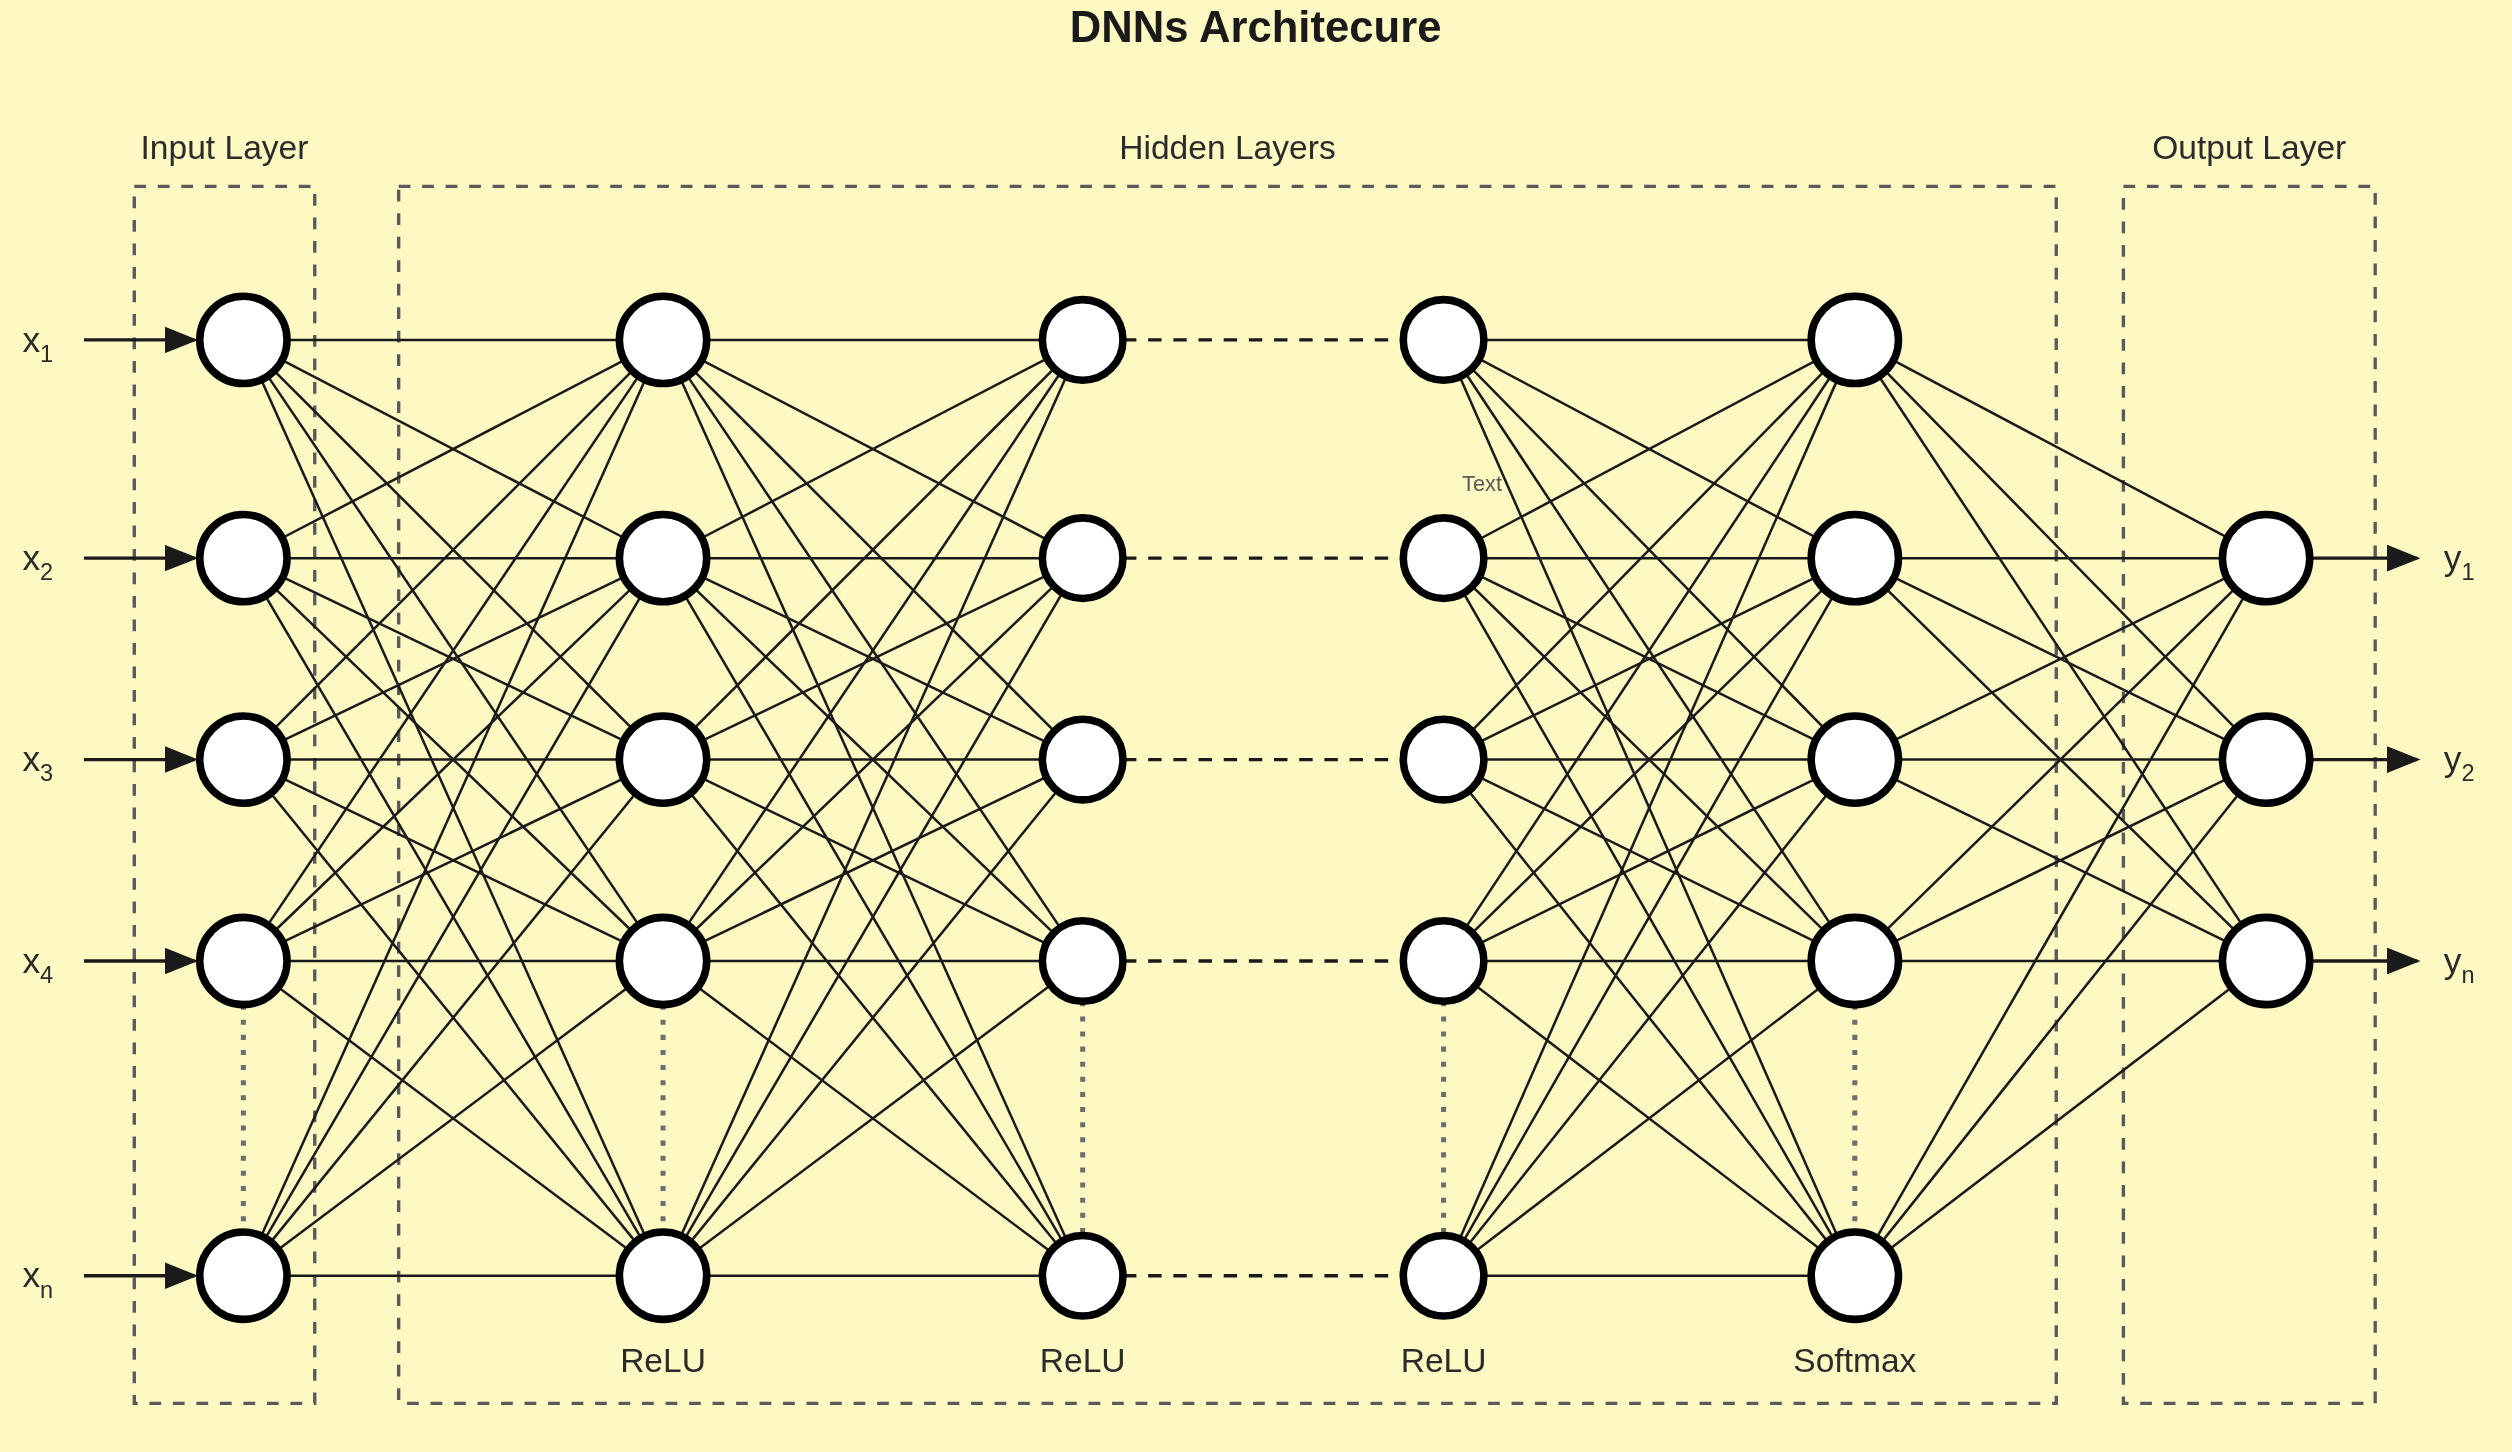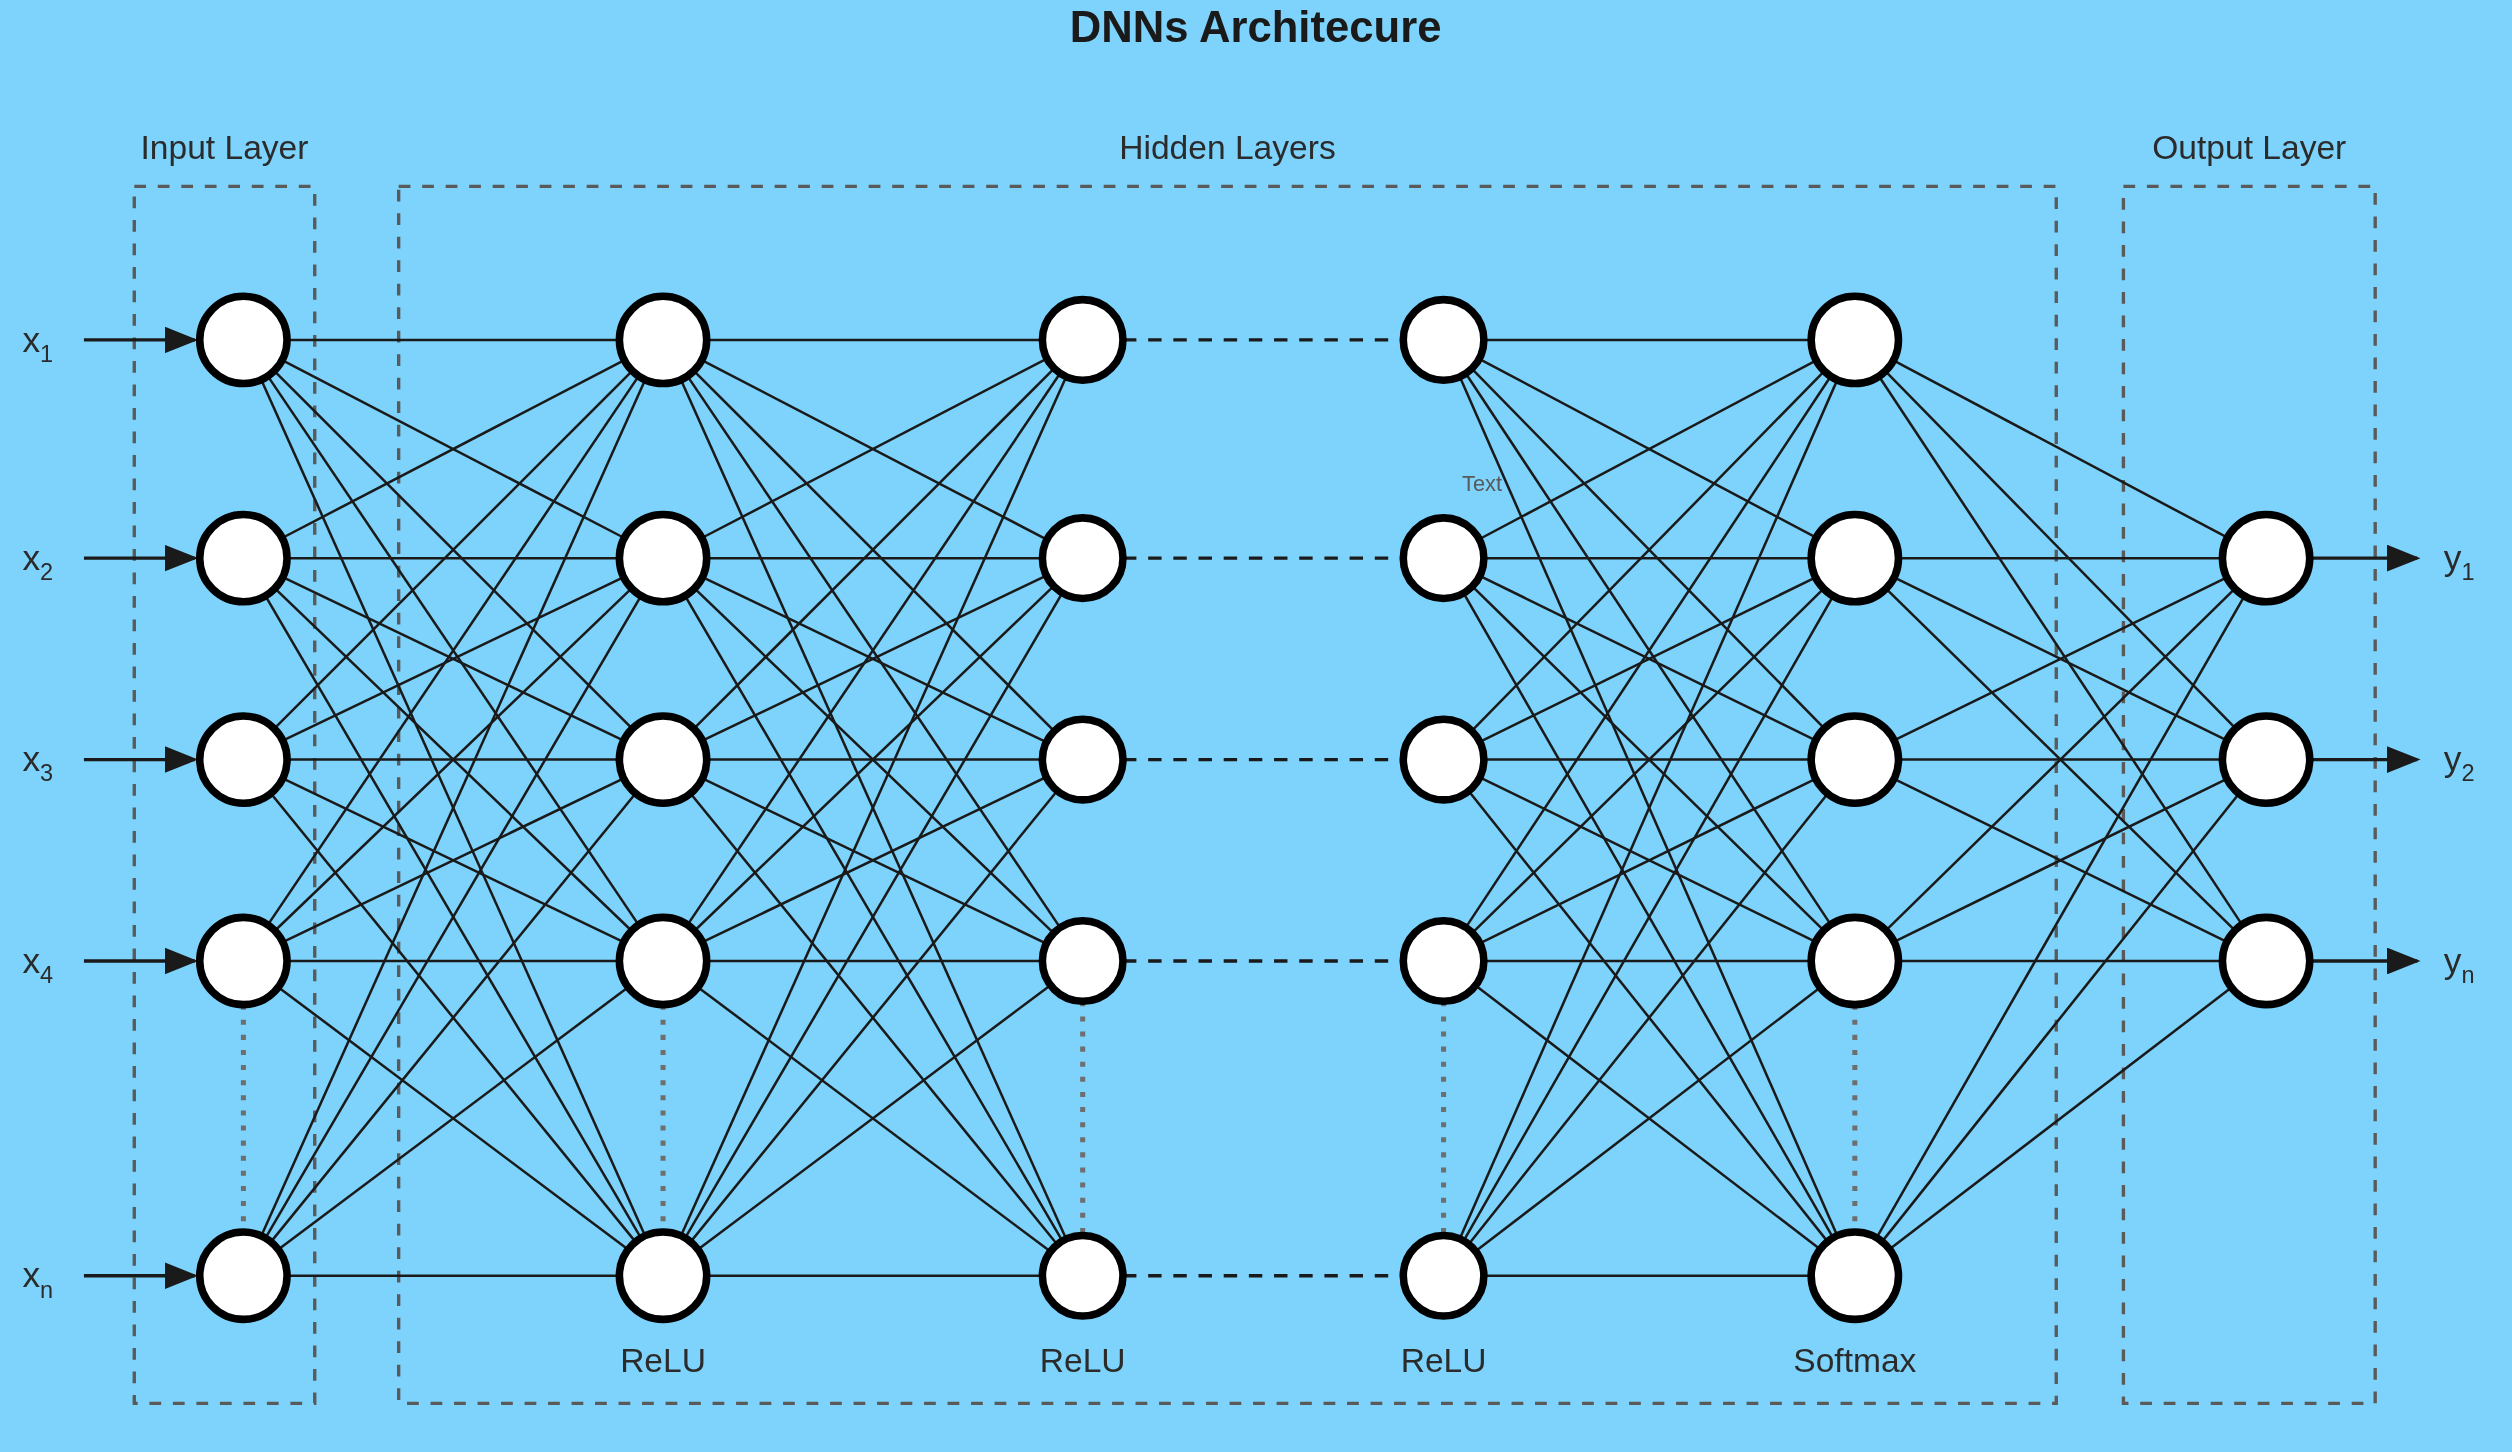--- a/index.html
+++ b/index.html
@@ -12,21 +12,21 @@
     font-family: "Liberation Sans", sans-serif;
     width: 2512px;
     height: 1452px;
     overflow: hidden;
     position: relative;
   }
   #diagram-root {
     position: relative;
     width: 2512px;
     height: 1452px;
-    background: #7dd3fc;
+    background: #fef9c3;
   }
   svg#nn-svg {
     position: absolute;
     left: 0;
     top: 0;
     width: 2512px;
     height: 1452px;
     display: block;
   }
   .diagram-title {

